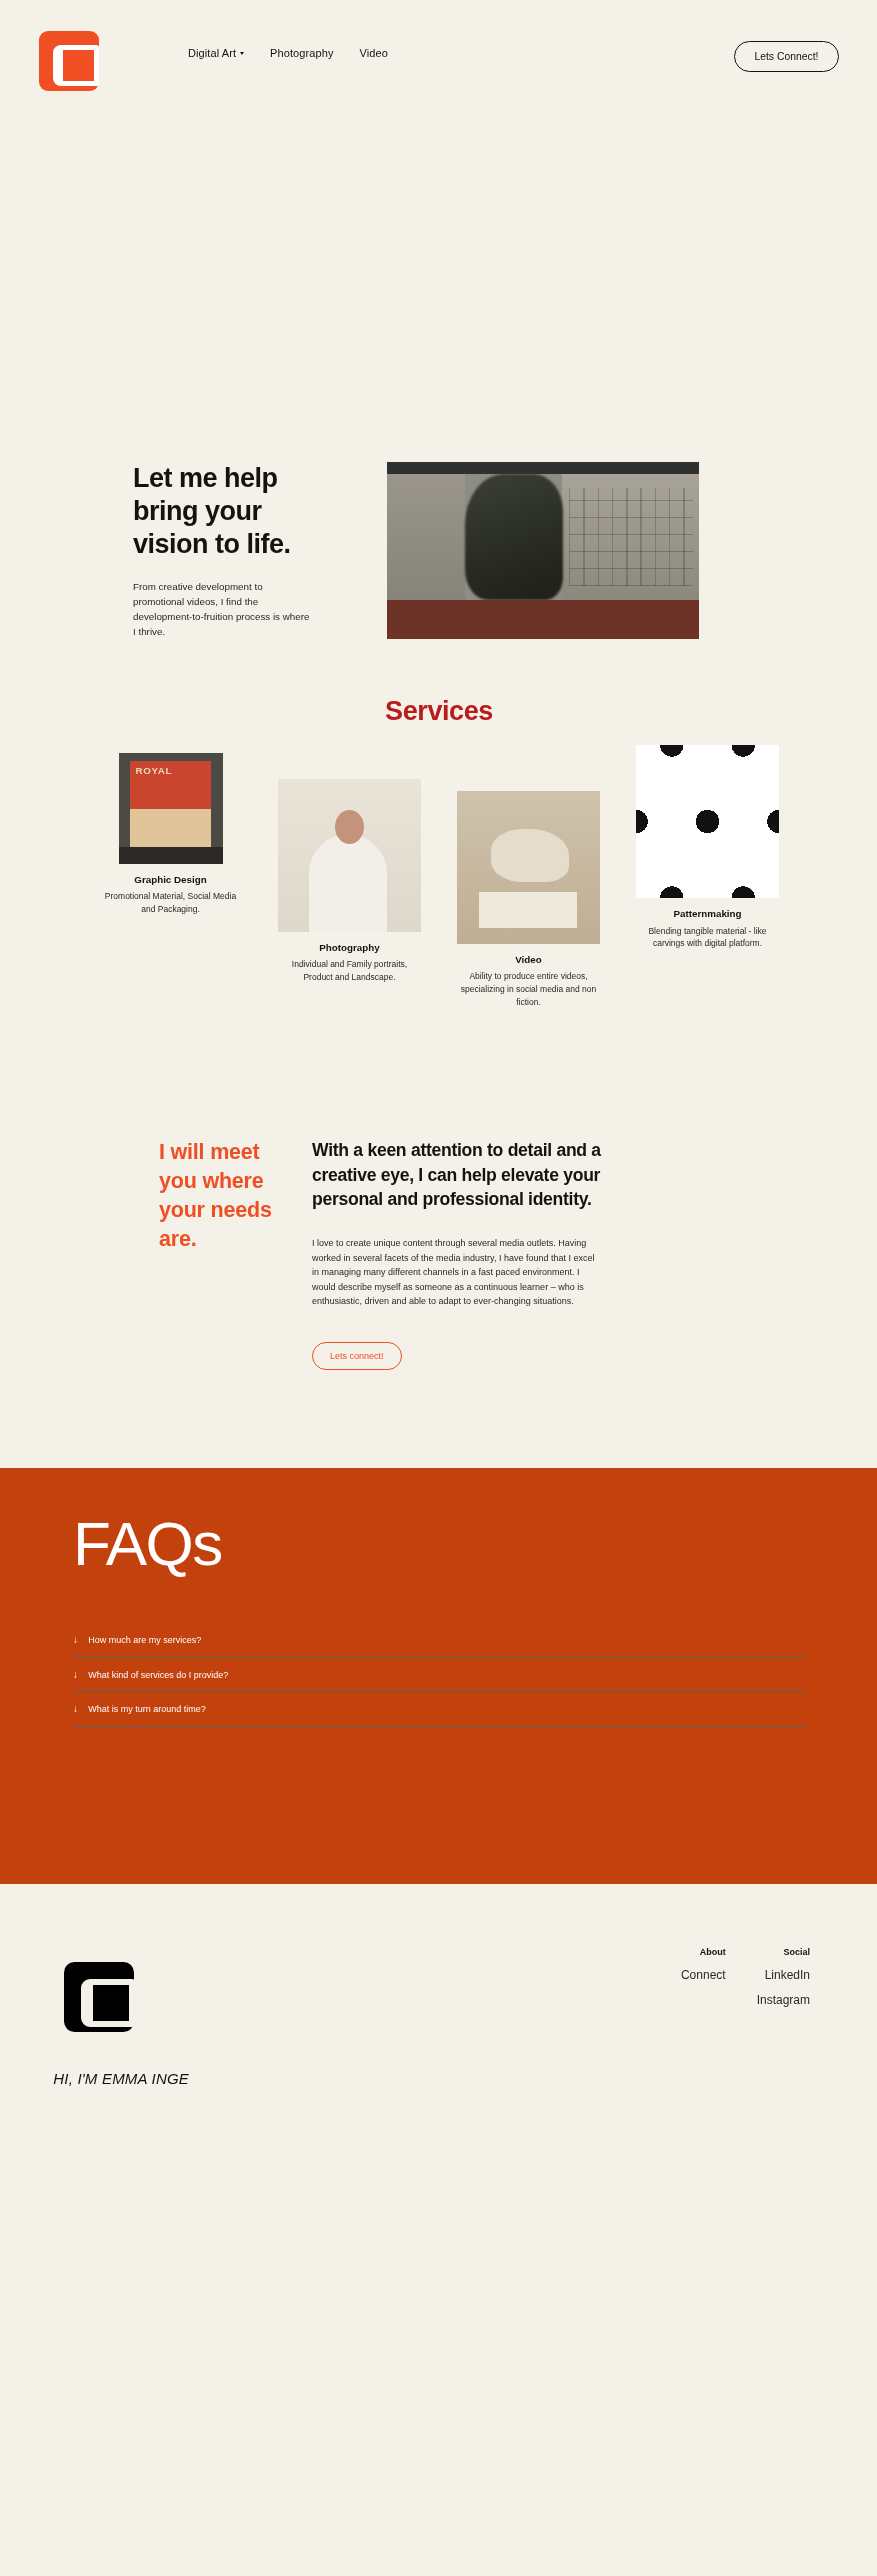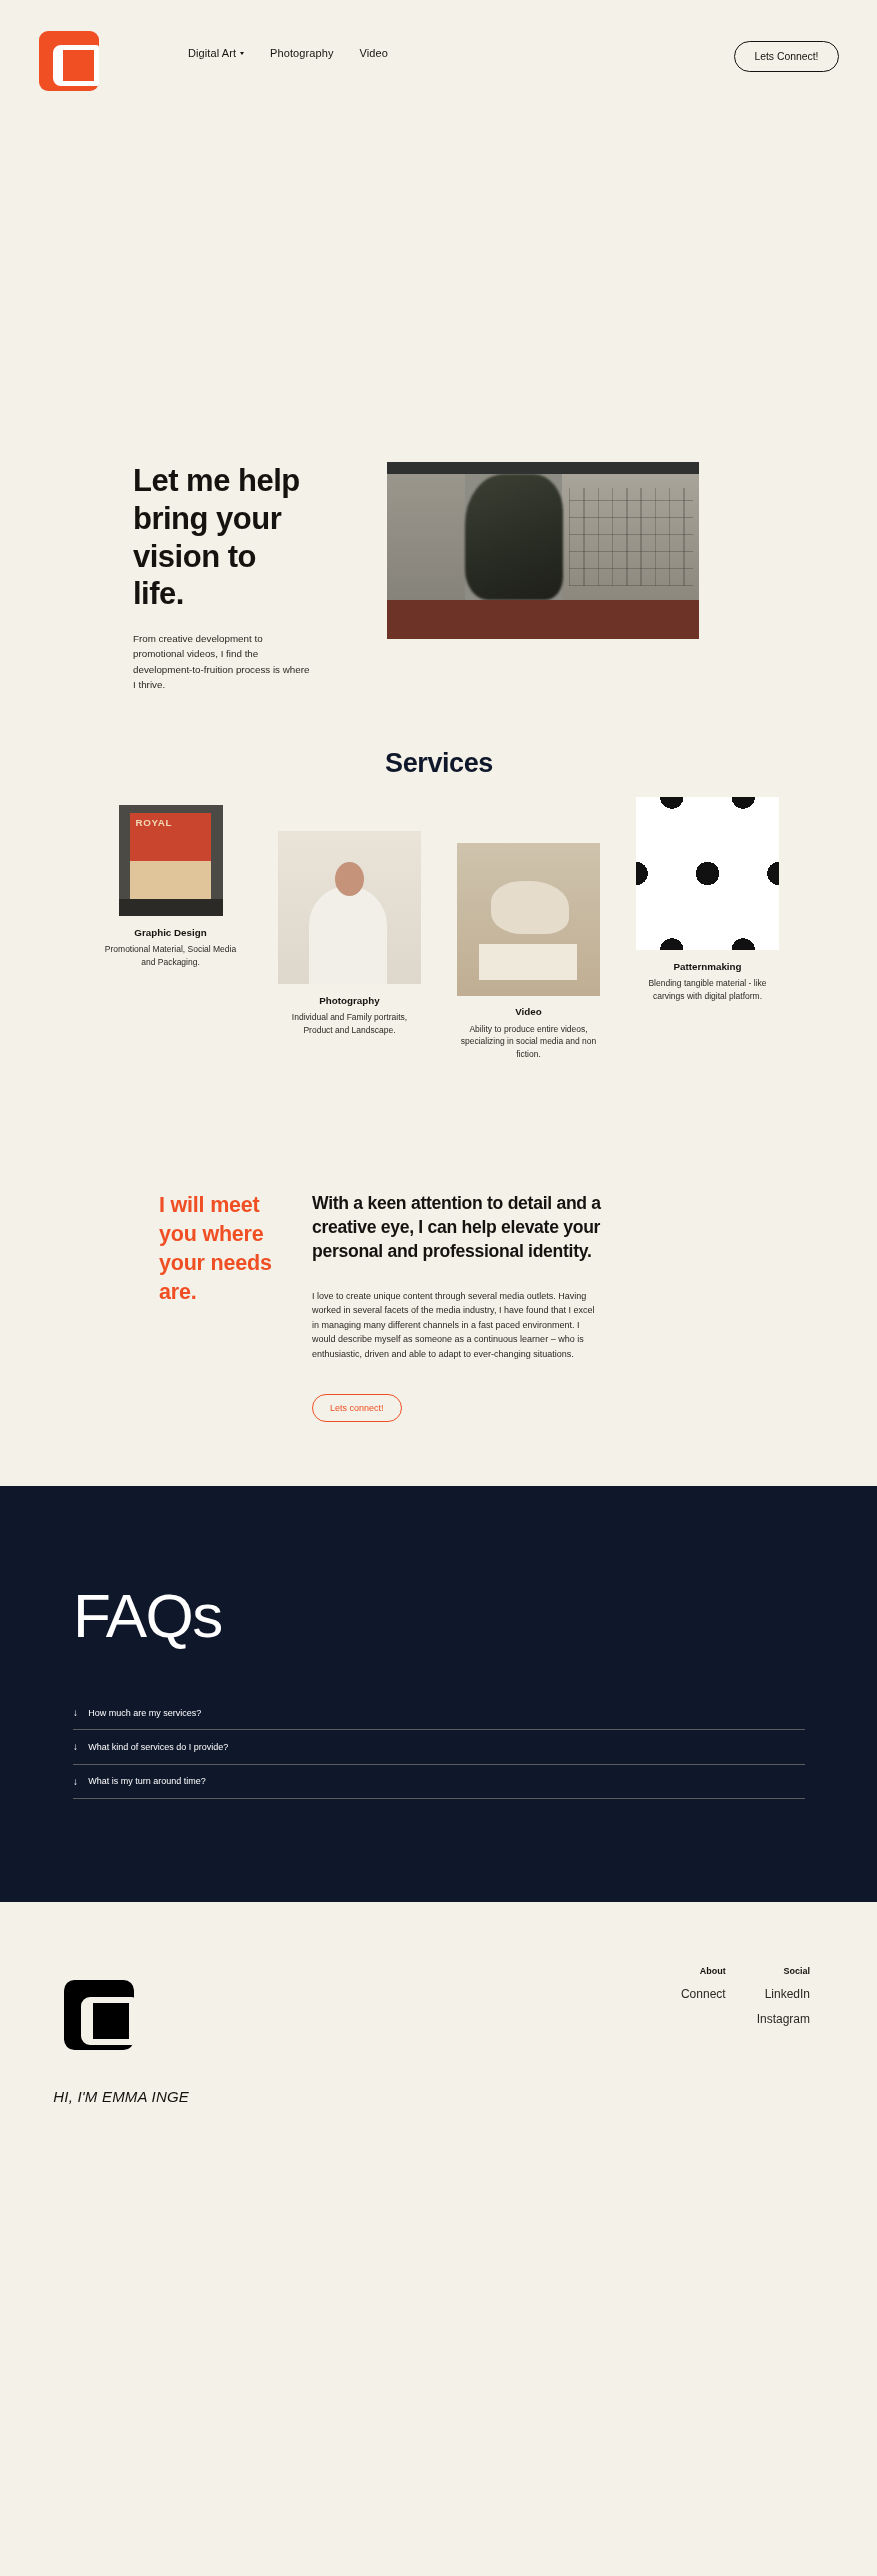--- a/index.html
+++ b/index.html
@@ -79,21 +79,21 @@
 
   
   .hero {
     display: flex;
     padding: 332px 39px 0 39px;
     align-items: flex-start;
     gap: 0;
   }
   .hero-text { width: 273px; padding-left: 94px; }
   .hero-text h1 {
-    font-size: 31px;
+    font-size: 27px;
     line-height: 1.22;
     letter-spacing: -0.5px;
     color: #15130f;
     font-weight: 700;
   }
   .hero-text p {
     margin-top: 18px;
     font-size: 9.8px;
     line-height: 1.55;
     color: #2b2823;
@@ -118,21 +118,21 @@
   .hero-media .bg-right { position:absolute; right:0; top:11.7px; width:137px; bottom:39px; background:linear-gradient(180deg,#a8a49a,#8c887e); }
   .hero-media .shelf { position:absolute; right:6.5px; top:26px; width:124px; height:98px; background:
       repeating-linear-gradient(0deg, rgba(60,58,52,.35) 0 1.3px, transparent 1.3px 17px),
       repeating-linear-gradient(90deg, rgba(60,58,52,.30) 0 1.3px, transparent 1.3px 14.3px); }
 
   
   .services-title {
     text-align: center;
     font-size: 27px;
     letter-spacing: -0.4px;
-    color: #0f172a;
+    color: #b91c1c;
     margin-top: 56px;
     font-weight: 700;
   }
   .services-row {
     display: flex;
     justify-content: center;
     gap: 36px;
     margin-top: 38px;
     padding: 0 72px;
     align-items: flex-start;
@@ -216,23 +216,23 @@
     background: transparent;
     border-radius: 650px;
     padding: 7.8px 17px;
     font-size: 9px;
     font-family: "Liberation Sans", sans-serif;
     cursor: pointer;
   }
 
   
   .faq {
-    margin-top: 64px;
-    background: #0f172a;
-    padding: 99px 73px 98px 73px;
+    margin-top: 98px;
+    background: #c2410c;
+    padding: 45px 73px 98px 73px;
     color: #ffffff;
     min-height: 416px;
   }
   .faq h2 {
     font-size: 62px;
     letter-spacing: -1.6px;
     font-weight: 400;
     line-height: 1;
   }
   .faq-list { margin-top: 49px; }

